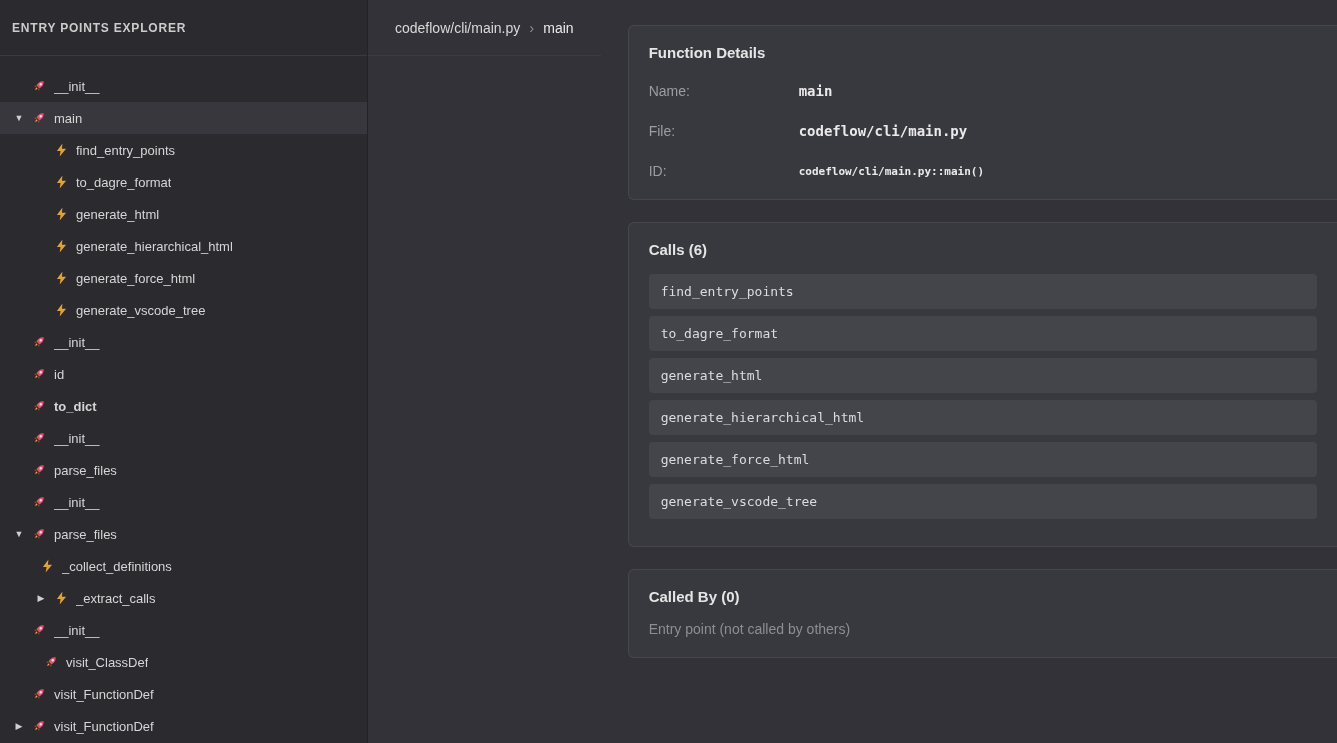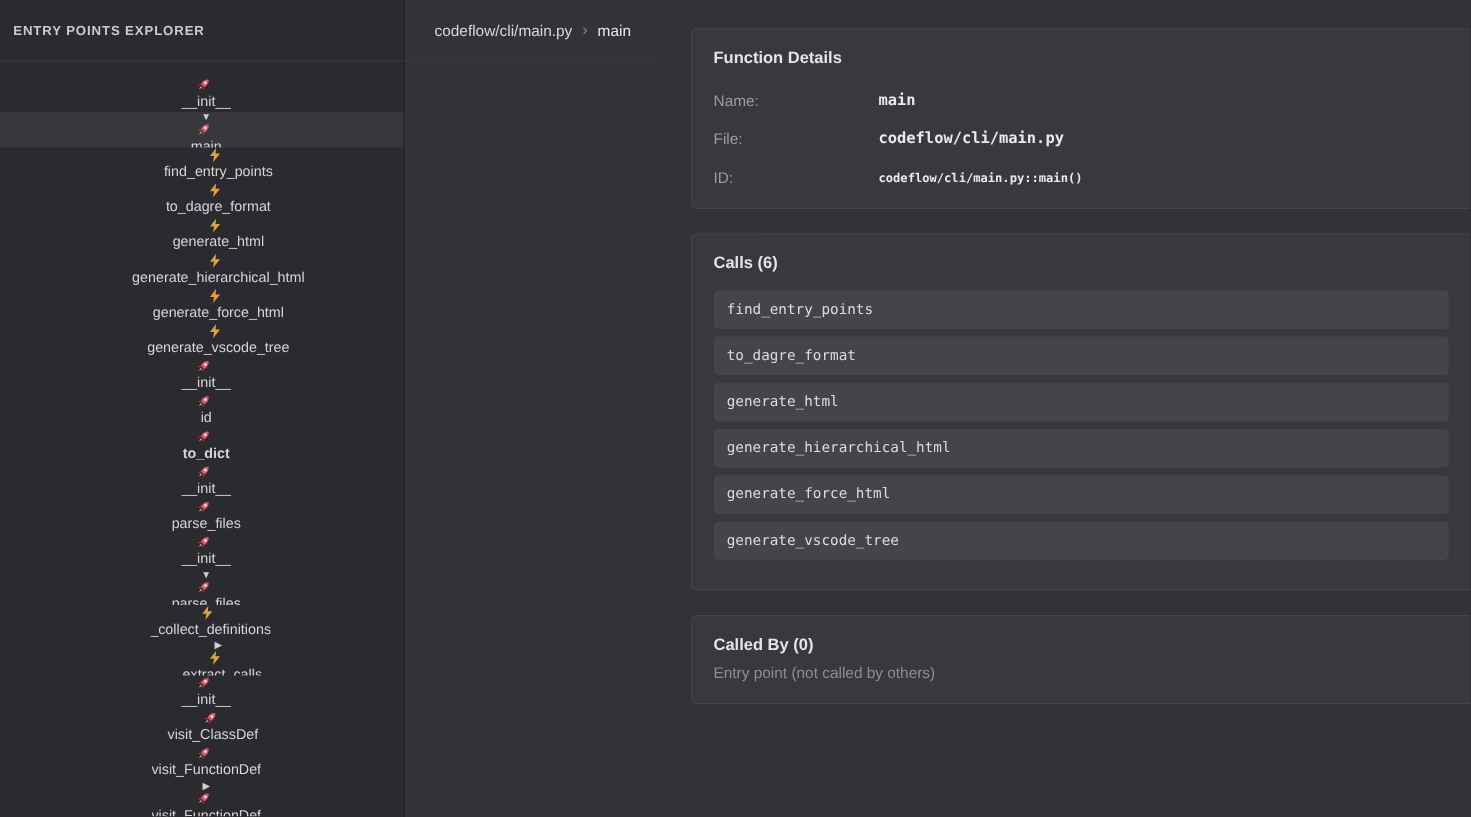--- a/index.html
+++ b/index.html
@@ -16,21 +16,21 @@
     display:flex; flex-direction:column;
   }
   .sidebar-header {
     height:56px; display:flex; align-items:center;
     padding:0 12px; border-bottom:1px solid #3a3a40;
     font-size:12px; font-weight:bold; letter-spacing:0.8px; color:#cccccc;
   }
   .tree { padding-top:14px; flex:1; overflow:hidden; }
   .tree-row {
     height:32px; display:flex; align-items:center;
-    font-size:13px; color:#d6d6d6; cursor:pointer; white-space:nowrap;flex-direction:column;
+    font-size:13px; color:#d6d6d6; cursor:pointer; white-space:nowrap;
   }
   .tree-row.selected { background:#37373d; }
   .chev {
     width:22px; min-width:22px; text-align:center;
     font-size:9px; color:#cfcfcf; line-height:1;
   }
   .ticon { width:18px; min-width:18px; display:flex; align-items:center; justify-content:center; margin-right:6px; }
   .tlabel { overflow:hidden; text-overflow:ellipsis; }
 
   
@@ -45,33 +45,33 @@
   .crumb-current { color:#e9e9e9; }
 
   .content { padding:25px 0 0 27px; flex:1; overflow:hidden; }
   .card {
     background:#38383f; border:1px solid #46464e;
     border-radius:6px 0 0 6px; border-right:none;
     padding:18px 20px 20px 20px; margin-bottom:22px;
   }
   .card-title { font-size:15px; font-weight:bold; color:#e5e5e5; }
 
-  .fields { margin-top:22px; display:grid; grid-template-columns:150px 1fr; row-gap:19px; align-items:center; }
+  .fields { margin-top:22px; display:grid; grid-template-columns:150px 1fr; row-gap:24px; align-items:center; }
   .field-label { font-size:14px; color:#9c9ca3; }
   .field-value { font-family:"DejaVu Sans Mono","Liberation Mono",monospace; font-size:14px; font-weight:bold; color:#eaeaea; }
   .field-value.small { font-size:11px; }
 
   .call-list { margin-top:16px; }
   .call-row {
     background:#44444b; border-radius:4px;
     padding:10px 12px; margin-bottom:7px;
     font-family:"DejaVu Sans Mono","Liberation Mono",monospace;
     font-size:13px; color:#dcdce0; cursor:pointer;
   }
-  .empty-text { margin-top:8px; font-size:14px; color:#8d8d94; }
+  .empty-text { margin-top:16px; font-size:14px; color:#8d8d94; }
 </style>
 </head>
 <body>
 
 <div class="sidebar">
   <div class="sidebar-header">ENTRY POINTS EXPLORER</div>
   <div class="tree">
       <div class="tree-row" style="padding-left: 8px;">
         <span class="chev"></span>
         <span class="ticon">

